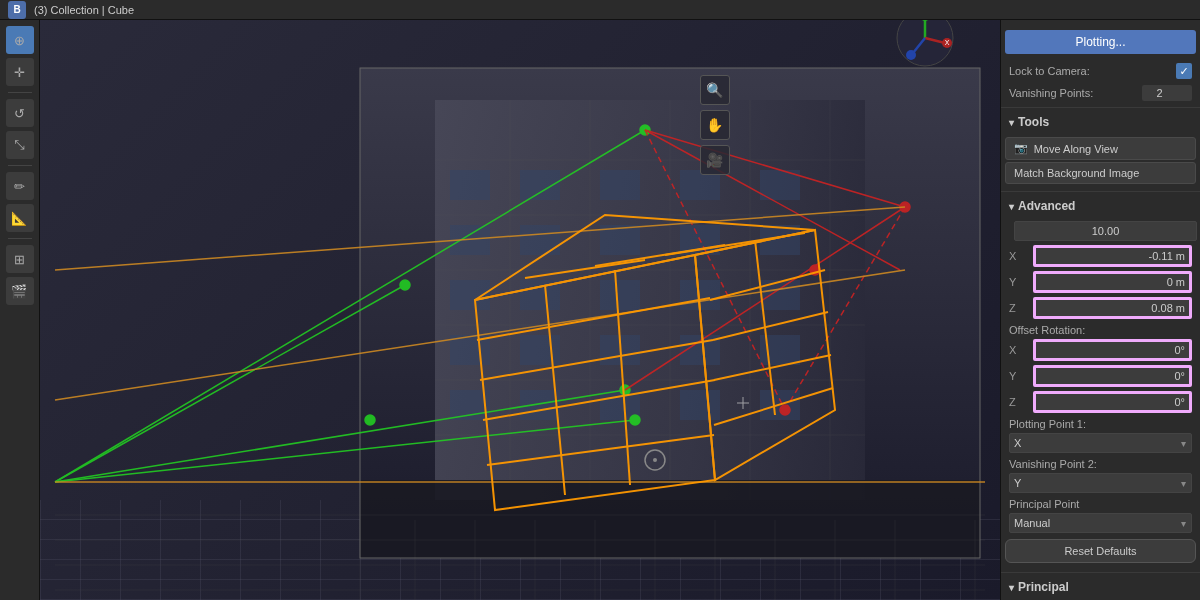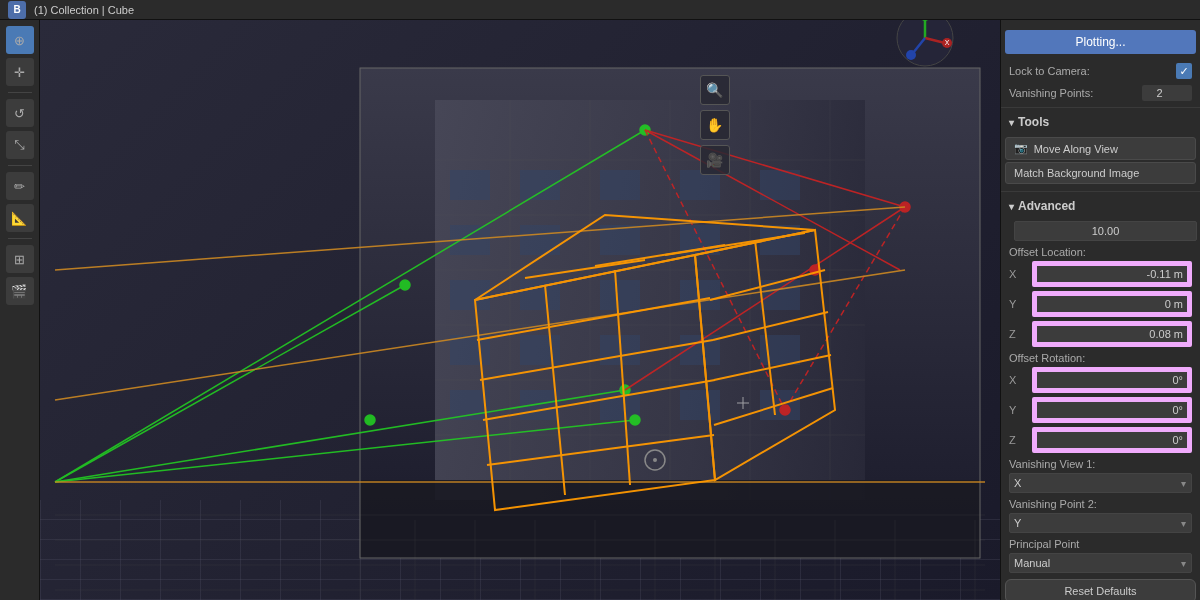--- a/index.html
+++ b/index.html
@@ -195,21 +195,21 @@
       gap: 4px;
     }
     .field-label {
       color: #999;
       font-size: 11px;
       width: 20px;
     }
     .field-value {
       flex: 1;
       background: #3c3c3c;
-      border: 5px solid #f0abfc;
+      border: 3px solid #f0abfc;
       color: #ccc;
       font-size: 11px;
       padding: 2px 4px;
       border-radius: 2px;
       text-align: right;
     }
     .subsection-label {
       color: #aaa;
       font-size: 11px;
       padding: 3px 8px 1px;
@@ -317,21 +317,21 @@
       font-size: 14px;
     }
   </style>
 </head>
 <body>
 
 <div class="top-bar">
   <div class="top-bar-icon">
     <span>B</span>
   </div>
-  <span class="top-bar-title">(1) Collection | Cube</span>
+  <span class="top-bar-title">(3) Collection | Cube</span>
 </div>
 
 <div class="main-layout">
 
   <div class="left-toolbar">
     <div class="tool-btn active" title="Cursor">⊕</div>
     <div class="tool-btn" title="Move">✛</div>
     <div class="tool-sep"></div>
     <div class="tool-btn" title="Rotate">↺</div>
     <div class="tool-btn" title="Scale">⤡</div>
@@ -562,21 +562,20 @@
 
     <div class="section-header">
       <span class="section-chevron">▾</span>
       <span>Advanced</span>
     </div>
 
     <div class="section-content">
 
       <input class="camera-dist-field" type="text" value="10.00" style="">
 
-      <div class="subsection-label">Offset Location:</div>
       <div class="field-row">
         <span class="field-label">X</span>
         <input class="field-value" type="text" value="-0.11 m" style="">
       </div>
       <div class="field-row">
         <span class="field-label">Y</span>
         <input class="field-value" type="text" value="0 m" style="">
       </div>
       <div class="field-row">
         <span class="field-label">Z</span>
@@ -590,21 +589,21 @@
       </div>
       <div class="field-row">
         <span class="field-label">Y</span>
         <input class="field-value" type="text" value="0°" style="">
       </div>
       <div class="field-row">
         <span class="field-label">Z</span>
         <input class="field-value" type="text" value="0°" style="">
       </div>
 
-      <div class="subsection-label">Vanishing View 1:</div>
+      <div class="subsection-label">Plotting Point 1:</div>
       <div class="dropdown-row">
         <div class="dropdown-wrapper">
           <select class="dropdown-select">
             <option>X</option>
             <option>Y</option>
             <option>Z</option>
           </select>
         </div>
       </div>
 

